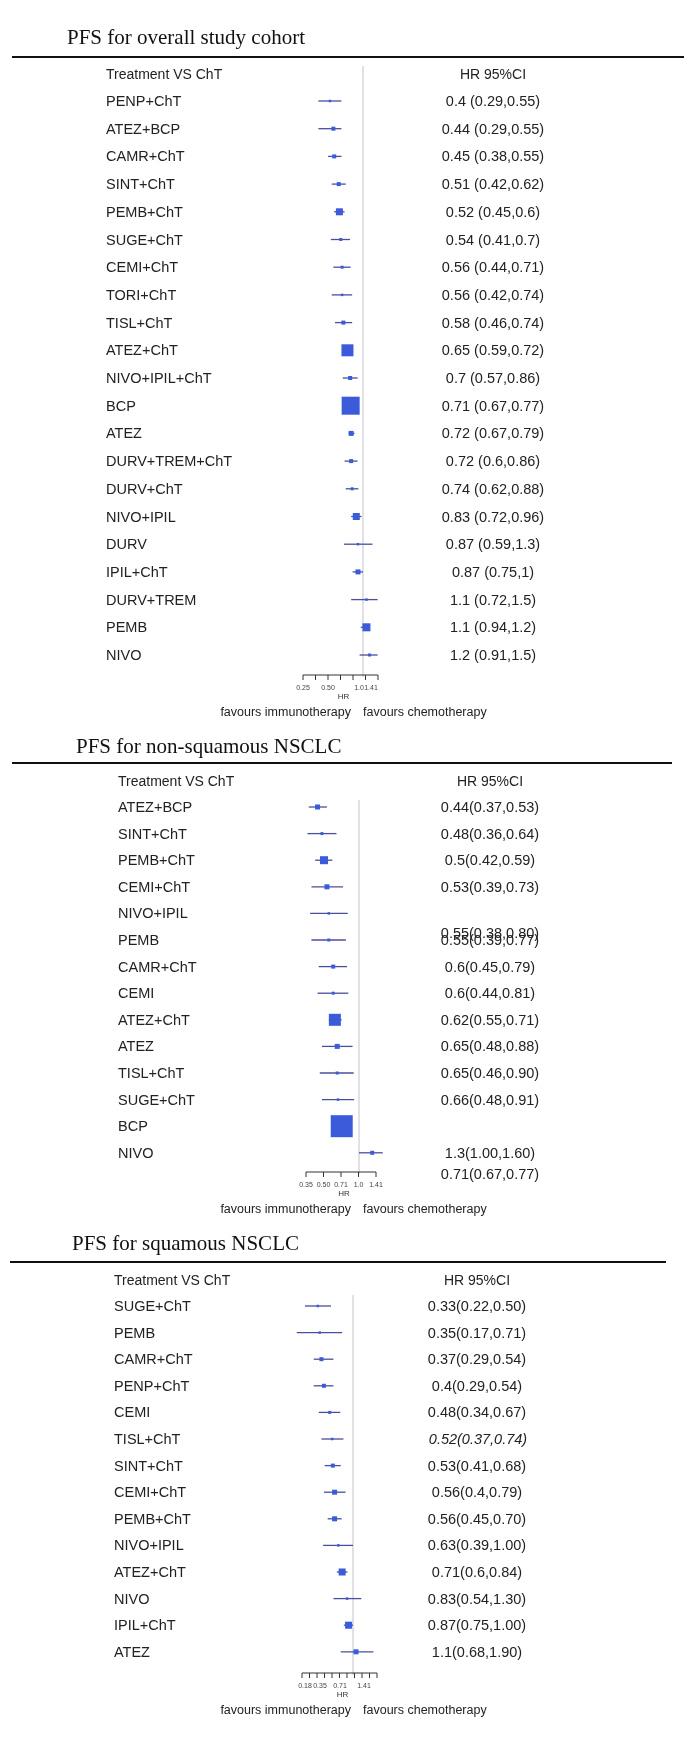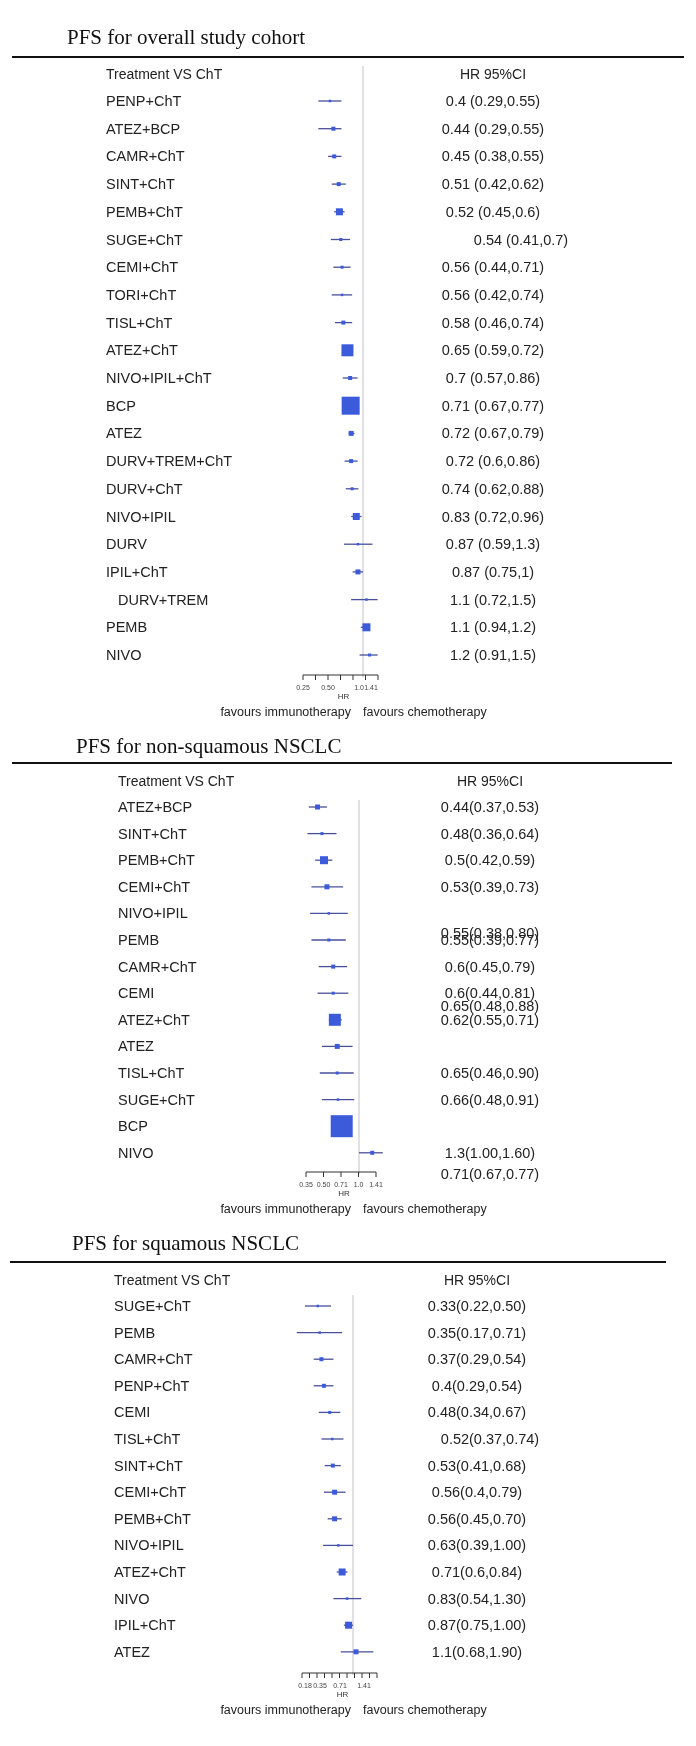--- a/index.html
+++ b/index.html
@@ -27,21 +27,21 @@
     <div class="val" style="left: 493px; top: 101px;">0.4 (0.29,0.55)</div>
     <div class="lbl" style="left: 106px; top: 128.7px;">ATEZ+BCP</div>
     <div class="val" style="left: 493px; top: 128.7px;">0.44 (0.29,0.55)</div>
     <div class="lbl" style="left: 106px; top: 156.4px;">CAMR+ChT</div>
     <div class="val" style="left: 493px; top: 156.4px;">0.45 (0.38,0.55)</div>
     <div class="lbl" style="left: 106px; top: 184.1px;">SINT+ChT</div>
     <div class="val" style="left: 493px; top: 184.1px;">0.51 (0.42,0.62)</div>
     <div class="lbl" style="left: 106px; top: 211.8px;">PEMB+ChT</div>
     <div class="val" style="left: 493px; top: 211.8px;">0.52 (0.45,0.6)</div>
     <div class="lbl" style="left: 106px; top: 239.5px;">SUGE+ChT</div>
-    <div class="val" style="left: 521px; top: 239.5px;">0.54 (0.41,0.7)</div>
+    <div class="val" style="left: 493px; top: 239.5px;">0.54 (0.41,0.7)</div>
     <div class="lbl" style="left: 106px; top: 267.2px;">CEMI+ChT</div>
     <div class="val" style="left: 493px; top: 267.2px;">0.56 (0.44,0.71)</div>
     <div class="lbl" style="left: 106px; top: 294.9px;">TORI+ChT</div>
     <div class="val" style="left: 493px; top: 294.9px;">0.56 (0.42,0.74)</div>
     <div class="lbl" style="left: 106px; top: 322.6px;">TISL+ChT</div>
     <div class="val" style="left: 493px; top: 322.6px;">0.58 (0.46,0.74)</div>
     <div class="lbl" style="left: 106px; top: 350.3px;">ATEZ+ChT</div>
     <div class="val" style="left: 493px; top: 350.3px;">0.65 (0.59,0.72)</div>
     <div class="lbl" style="left: 106px; top: 378px;">NIVO+IPIL+ChT</div>
     <div class="val" style="left: 493px; top: 378px;">0.7 (0.57,0.86)</div>
@@ -52,21 +52,21 @@
     <div class="lbl" style="left: 106px; top: 461.1px;">DURV+TREM+ChT</div>
     <div class="val" style="left: 493px; top: 461.1px;">0.72 (0.6,0.86)</div>
     <div class="lbl" style="left: 106px; top: 488.8px;">DURV+ChT</div>
     <div class="val" style="left: 493px; top: 488.8px;">0.74 (0.62,0.88)</div>
     <div class="lbl" style="left: 106px; top: 516.5px;">NIVO+IPIL</div>
     <div class="val" style="left: 493px; top: 516.5px;">0.83 (0.72,0.96)</div>
     <div class="lbl" style="left: 106px; top: 544.2px;">DURV</div>
     <div class="val" style="left: 493px; top: 544.2px;">0.87 (0.59,1.3)</div>
     <div class="lbl" style="left: 106px; top: 571.9px;">IPIL+ChT</div>
     <div class="val" style="left: 493px; top: 571.9px;">0.87 (0.75,1)</div>
-    <div class="lbl" style="left: 106px; top: 599.6px; margin-left: 12px;">DURV+TREM</div>
+    <div class="lbl" style="left: 106px; top: 599.6px;">DURV+TREM</div>
     <div class="val" style="left: 493px; top: 599.6px;">1.1 (0.72,1.5)</div>
     <div class="lbl" style="left: 106px; top: 627.3px;">PEMB</div>
     <div class="val" style="left: 493px; top: 627.3px;">1.1 (0.94,1.2)</div>
     <div class="lbl" style="left: 106px; top: 655px;">NIVO</div>
     <div class="val" style="left: 493px; top: 655px;">1.2 (0.91,1.5)</div>
     <svg class="plot" width="696" height="1746" style="position: absolute;">
       <line x1="363" x2="363" y1="66" y2="677" stroke="#d6d6dc" stroke-width="1.5"></line>
       <line x1="318.35312013382116" x2="341.4375880937484" y1="101" y2="101" stroke="#4a4f9a" stroke-width="1.3"></line>
       <rect x="328.70179762781595" y="99.75" width="2.5" height="2.5" fill="#3b5bdb"></rect>
       <line x1="318.35312013382116" x2="341.4375880937484" y1="128.7" y2="128.7" stroke="#4a4f9a" stroke-width="1.3"></line>
@@ -143,21 +143,21 @@
     <div class="val" style="left: 490px; top: 913.4px; margin-top: 20px;">0.55(0.38,0.80)</div>
     <div class="lbl" style="left: 118px; top: 940px;">PEMB</div>
     <div class="val" style="left: 490px; top: 940px;">0.55(0.39,0.77)</div>
     <div class="lbl" style="left: 118px; top: 966.6px;">CAMR+ChT</div>
     <div class="val" style="left: 490px; top: 966.6px;">0.6(0.45,0.79)</div>
     <div class="lbl" style="left: 118px; top: 993.2px;">CEMI</div>
     <div class="val" style="left: 490px; top: 993.2px;">0.6(0.44,0.81)</div>
     <div class="lbl" style="left: 118px; top: 1019.8px;">ATEZ+ChT</div>
     <div class="val" style="left: 490px; top: 1019.8px;">0.62(0.55,0.71)</div>
     <div class="lbl" style="left: 118px; top: 1046.4px;">ATEZ</div>
-    <div class="val" style="left: 490px; top: 1006px; text-align: right;">0.65(0.48,0.88)</div>
+    <div class="val" style="left: 490px; top: 1046px; text-align: right;">0.65(0.48,0.88)</div>
     <div class="lbl" style="left: 118px; top: 1073px;">TISL+ChT</div>
     <div class="val" style="left: 490px; top: 1073px;">0.65(0.46,0.90)</div>
     <div class="lbl" style="left: 118px; top: 1099.6px;">SUGE+ChT</div>
     <div class="val" style="left: 490px; top: 1099.6px;">0.66(0.48,0.91)</div>
     <div class="lbl" style="left: 118px; top: 1126.2px;">BCP</div>
     <div class="val" style="left: 490px; top: 1126.2px; margin-top: 48px;">0.71(0.67,0.77)</div>
     <div class="lbl" style="left: 118px; top: 1152.8px;">NIVO</div>
     <div class="val" style="left: 490px; top: 1152.8px;">1.3(1.00,1.60)</div>
     <svg class="plot" width="696" height="1746" style="position: absolute;">
       <line x1="359" x2="359" y1="800" y2="1174" stroke="#d6d6dc" stroke-width="1.5"></line>
@@ -214,21 +214,21 @@
     <div class="val" style="left: 477px; top: 1306px;">0.33(0.22,0.50)</div>
     <div class="lbl" style="left: 114px; top: 1332.6px;">PEMB</div>
     <div class="val" style="left: 477px; top: 1332.6px;">0.35(0.17,0.71)</div>
     <div class="lbl" style="left: 114px; top: 1359.2px;">CAMR+ChT</div>
     <div class="val" style="left: 477px; top: 1359.2px;">0.37(0.29,0.54)</div>
     <div class="lbl" style="left: 114px; top: 1385.8px;">PENP+ChT</div>
     <div class="val" style="left: 477px; top: 1385.8px;">0.4(0.29,0.54)</div>
     <div class="lbl" style="left: 114px; top: 1412.4px;">CEMI</div>
     <div class="val" style="left: 477px; top: 1412.4px;">0.48(0.34,0.67)</div>
     <div class="lbl" style="left: 114px; top: 1439px;">TISL+ChT</div>
-    <div class="val" style="left: 490px; top: 1439px;">0.52(0.37,0.74)</div>
+    <div class="val" style="left: 478px; top: 1439px; font-style: italic;">0.52(0.37,0.74)</div>
     <div class="lbl" style="left: 114px; top: 1465.6px;">SINT+ChT</div>
     <div class="val" style="left: 477px; top: 1465.6px;">0.53(0.41,0.68)</div>
     <div class="lbl" style="left: 114px; top: 1492.2px;">CEMI+ChT</div>
     <div class="val" style="left: 477px; top: 1492.2px;">0.56(0.4,0.79)</div>
     <div class="lbl" style="left: 114px; top: 1518.8px;">PEMB+ChT</div>
     <div class="val" style="left: 477px; top: 1518.8px;">0.56(0.45,0.70)</div>
     <div class="lbl" style="left: 114px; top: 1545.4px;">NIVO+IPIL</div>
     <div class="val" style="left: 477px; top: 1545.4px;">0.63(0.39,1.00)</div>
     <div class="lbl" style="left: 114px; top: 1572px;">ATEZ+ChT</div>
     <div class="val" style="left: 477px; top: 1572px;">0.71(0.6,0.84)</div>

